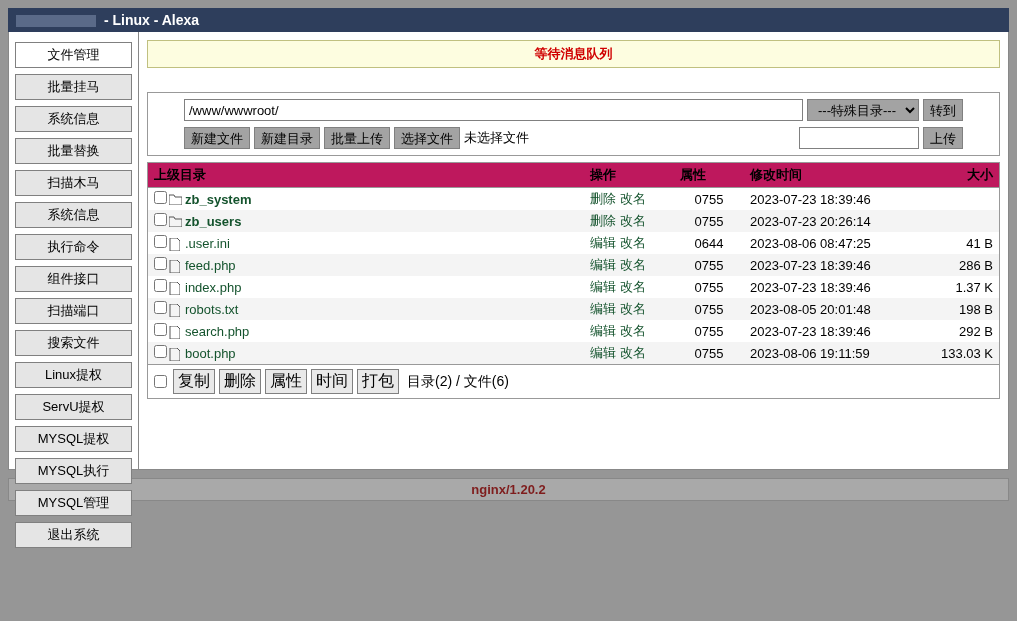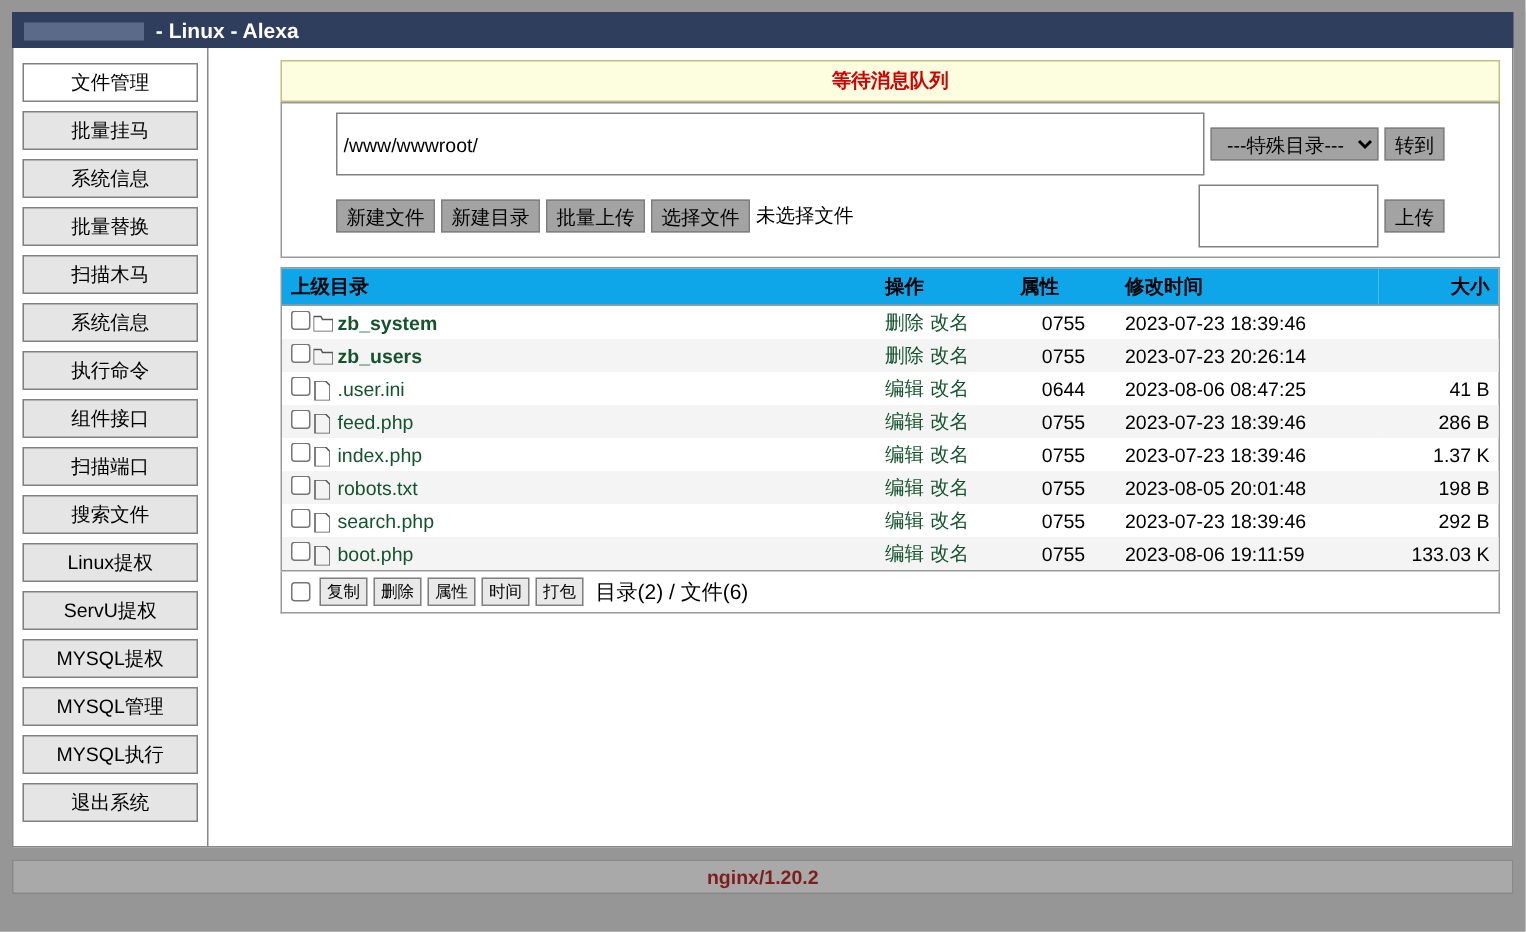--- a/index.html
+++ b/index.html
@@ -31,24 +31,23 @@
     width: 80px;
     height: 12px;
     background: #5a6a88;
     vertical-align: middle;
     margin-right: 4px;
   }
   .main {
     display: flex;
     margin: 0 8px;
     background: #fff;
-    height: 533px;
+    height: 438px;
     border: 1px solid #888;
     border-top: none;
-    gap: 40px;
   }
   .sidebar {
     width: 130px;
     padding: 10px 6px;
     border-right: 1px solid #888;
   }
   .sidebar button {
     display: block;
     width: 100%;
     height: 26px;
@@ -67,39 +66,39 @@
     padding: 8px;
     overflow: hidden;
   }
   .msgbar {
     border: 1px solid #c0c080;
     background: #fdfde0;
     color: #d00000;
     font-weight: bold;
     text-align: center;
     padding: 4px;
-    margin-bottom: 0;
+    margin-bottom: 24px;
   }
   .pathbar {
     border: 1px solid #999;
     padding: 6px 36px;
     margin-bottom: 6px;
   }
   .pathbar-row {
     display: flex;
     align-items: center;
     gap: 4px;
     margin-bottom: 6px;
   }
   .pathbar-row:last-child { margin-bottom: 0; }
   .pathbar input[type=text] {
     font-family: inherit;
     font-size: 13px;
     border: 1px solid #808080;
-    padding: 20px 4px;
+    padding: 10px 4px;
     height: 22px;
   }
   .pathbar .path-input { flex: 1; }
   .pathbar select, .pathbar button {
     font-family: inherit;
     font-size: 13px;
     border: 1px solid #808080;
     background: #a3a3a3;
     padding: 2px 6px;
     height: 22px;
@@ -109,21 +108,21 @@
   .filetable {
     border: 1px solid #999;
     width: 100%;
   }
   .filetable table {
     width: 100%;
     border-collapse: collapse;
   }
   .filetable thead th {
     text-align: left;
-    background: #0ea5e9;
+    background: #be185d;
     border-bottom: 1px solid #999;
     padding: 3px 6px;
     font-weight: bold;
   }
   .filetable tbody td {
     padding: 2px 6px;
     white-space: nowrap;
   }
   .filetable tbody tr:nth-child(even) {
     background: #f4f4f4;
@@ -149,21 +148,21 @@
     padding: 4px 6px;
     display: flex;
     align-items: center;
     gap: 4px;
   }
   .footer-ops input[type=checkbox] {
     margin-right: 2px;
   }
   .footer-ops button {
     font-family: inherit;
-    font-size: 11px;
+    font-size: 16px;
     border: 1px solid #808080;
     background: #e9e9e9;
     padding: 1px 4px;
     cursor: pointer;
     text-align: right;
   }
   .footer-ops .summary {
     font-size: 14px;
     margin-left: 4px;
   }
@@ -194,22 +193,22 @@
         <button>批量替换</button>
         <button>扫描木马</button>
         <button>系统信息</button>
         <button>执行命令</button>
         <button>组件接口</button>
         <button>扫描端口</button>
         <button>搜索文件</button>
         <button>Linux提权</button>
         <button>ServU提权</button>
         <button>MYSQL提权</button>
+        <button>MYSQL执行</button>
         <button>MYSQL管理</button>
-        <button>MYSQL执行</button>
         <button>退出系统</button>
       </div>
 
     <div class="content">
 
       <div class="msgbar">
         <span>等待消息队列</span>
       </div>
 
       <div class="pathbar">

